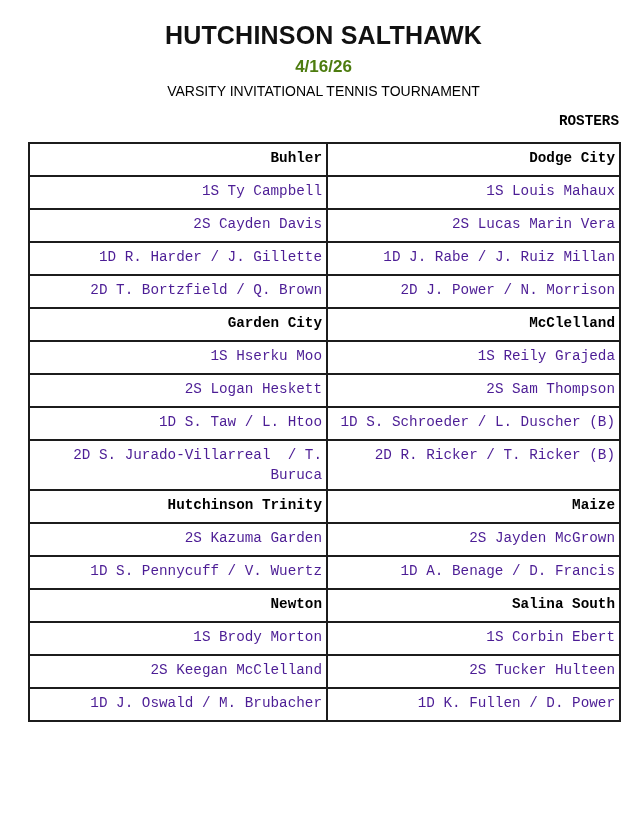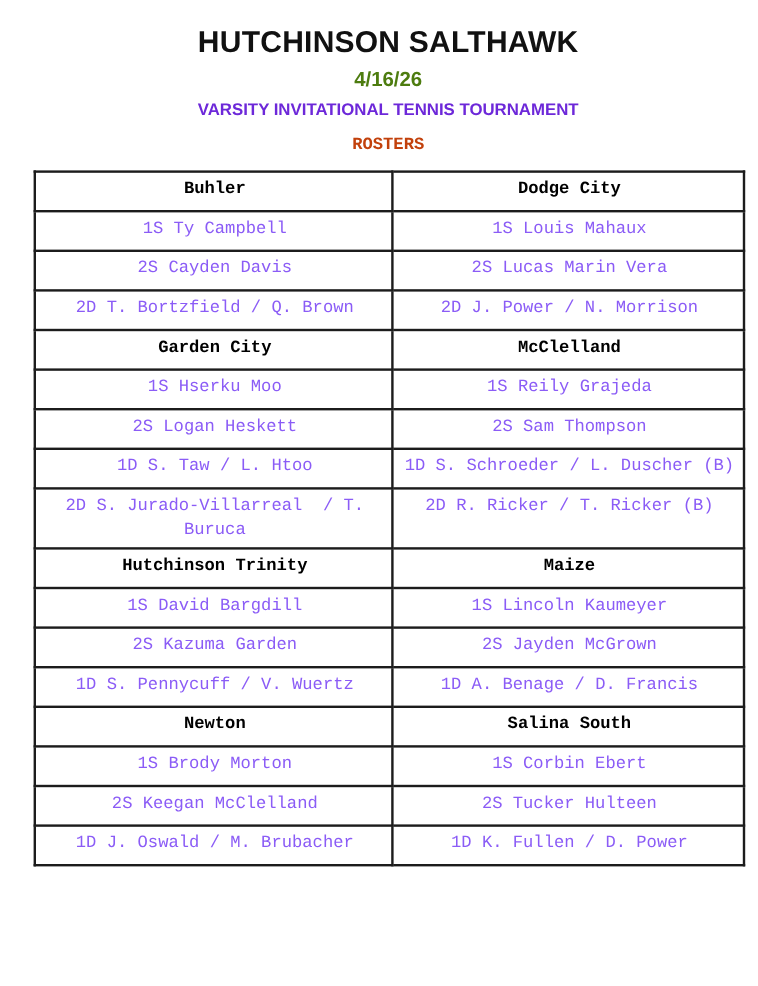--- a/index.html
+++ b/index.html
@@ -33,51 +33,52 @@
     margin-top: 6px;
     font-size: 17px;
     line-height: 1.2;
     font-weight: bold;
     color: #4d7c0f;
   }
   .doc-subtitle {
     margin-top: 5px;
     font-size: 14px;
     line-height: 1.2;
-    font-weight: bold;
-    color: #6d28d9;
+    font-weight: normal;
+    color: #000000;
   }
   .rosters-heading {
     margin-top: 14px;
     font-family: "Liberation Mono", monospace;
     font-size: 14.3px;
     line-height: 1.2;
     font-weight: bold;
-    color: #c2410c;
+    color: #000000;
+    text-align: right;
   }
   table.roster-table {
     margin-top: 11px;
     border-collapse: collapse;
     table-layout: fixed;
     width: 591px;
-    text-align: center;
+    text-align: right;
     font-family: "Liberation Mono", monospace;
     font-size: 14.3px;
   }
   table.roster-table col.c1 { width: 298px; }
   table.roster-table col.c2 { width: 293px; }
   table.roster-table td {
     border: 2px solid #1c1c1c;
     vertical-align: top;
     padding: 4px 4px 4px 6px;
     height: 33px;
     white-space: pre-wrap;
     word-break: normal;
     line-height: 1.4;
-    color: #8b5cf6;
+    color: #4c1d95;
   }
   table.roster-table td.team {
     font-weight: bold;
     color: #000;
   }
 </style>
 </head>
 <body>
 
 <div class="page">
@@ -101,20 +102,24 @@
         </tr>
         <tr>
           <td>1S Ty Campbell</td>
           <td>1S Louis Mahaux</td>
         </tr>
         <tr>
           <td>2S Cayden Davis</td>
           <td>2S Lucas Marin Vera</td>
         </tr>
         <tr>
+          <td>1D R. Harder / J. Gillette</td>
+          <td>1D J. Rabe / J. Ruiz Millan</td>
+        </tr>
+        <tr>
           <td>2D T. Bortzfield / Q. Brown</td>
           <td>2D J. Power / N. Morrison</td>
         </tr>
 
         <tr>
           <td class="team">Garden City</td>
           <td class="team">McClelland</td>
         </tr>
         <tr>
           <td>1S Hserku Moo</td>
@@ -129,24 +134,20 @@
           <td>1D S. Schroeder / L. Duscher (B)</td>
         </tr>
         <tr>
           <td>2D S. Jurado-Villarreal  / T. Buruca</td>
           <td>2D R. Ricker / T. Ricker (B)</td>
         </tr>
 
         <tr>
           <td class="team">Hutchinson Trinity</td>
           <td class="team">Maize</td>
-        </tr>
-        <tr>
-          <td>1S David Bargdill</td>
-          <td>1S Lincoln Kaumeyer</td>
         </tr>
         <tr>
           <td>2S Kazuma Garden</td>
           <td>2S Jayden McGrown</td>
         </tr>
         <tr>
           <td>1D S. Pennycuff / V. Wuertz</td>
           <td>1D A. Benage / D. Francis</td>
         </tr>
 

